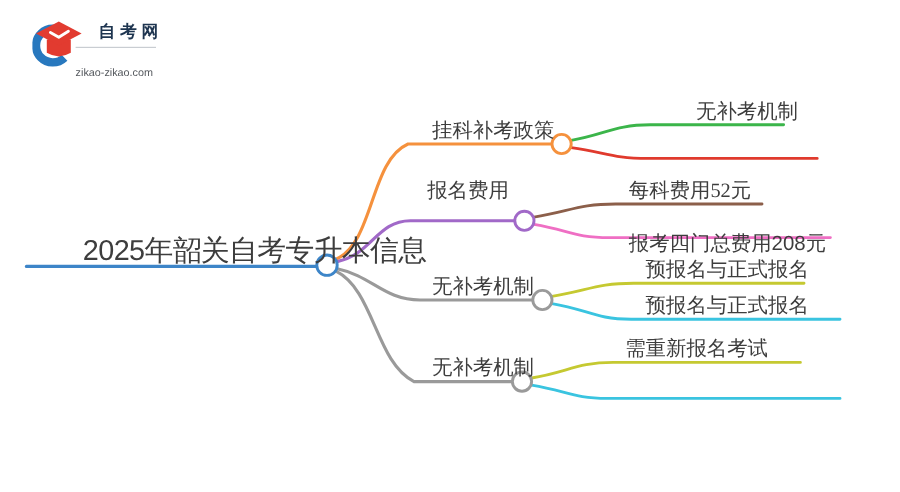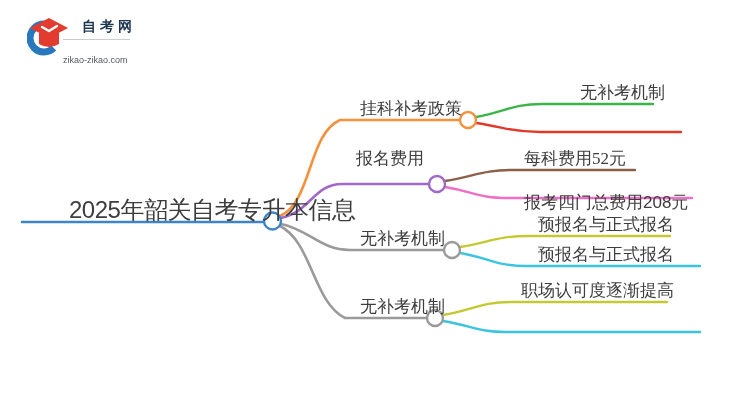--- a/index.html
+++ b/index.html
@@ -97,15 +97,15 @@
 
   <div class="label" style="left:356px; top:149px;">报名费用</div>
   <div class="label" style="left:524px; top:149px;font-family:Liberation Serif, serif;">每科费用52元</div>
   <div class="label" style="left:524px; top:177px;margin-top:16px;">报考四门总费用208元</div>
 
   <div class="label" style="left:360px; top:229px;">无补考机制</div>
   <div class="label" style="left:538px; top:215px;">预报名与正式报名</div>
   <div class="label" style="left:538px; top:245px;">预报名与正式报名</div>
 
   <div class="label" style="left:360px; top:297px;">无补考机制</div>
-  <div class="label" style="left:521px; top:281px;">职场认可度逐渐提高</div>
+  <div class="label" style="left:521px; top:281px;">需重新报名考试</div>
 
 </div>
 
 </body></html>

